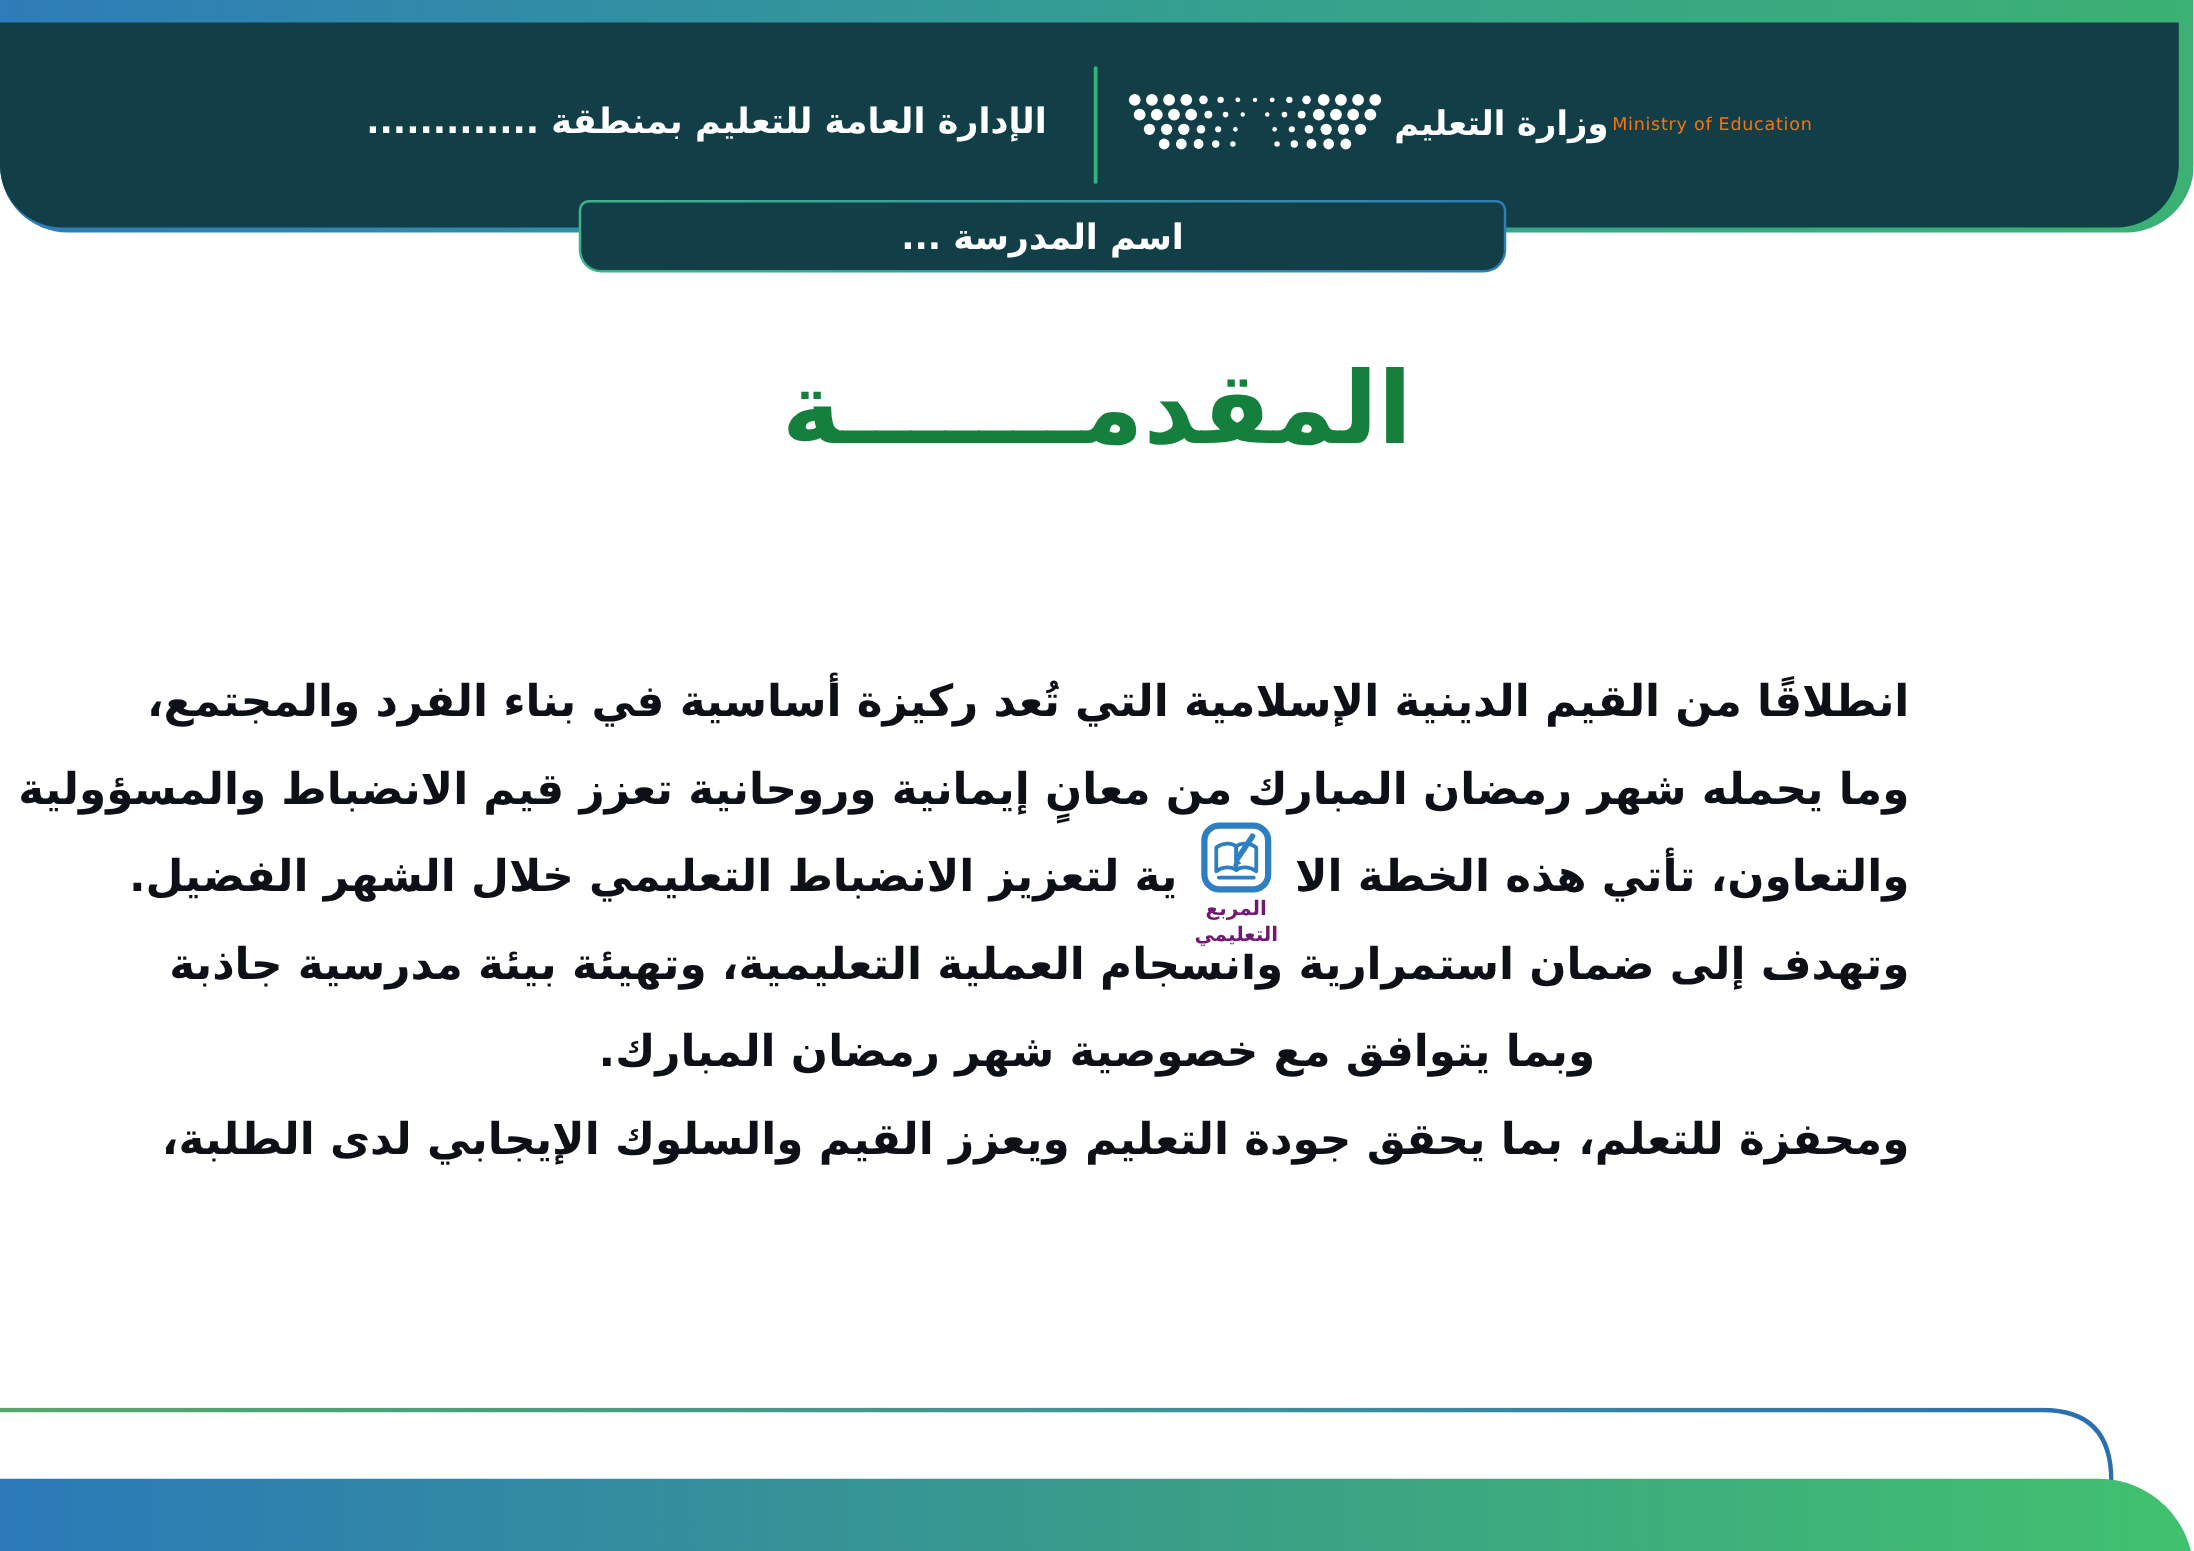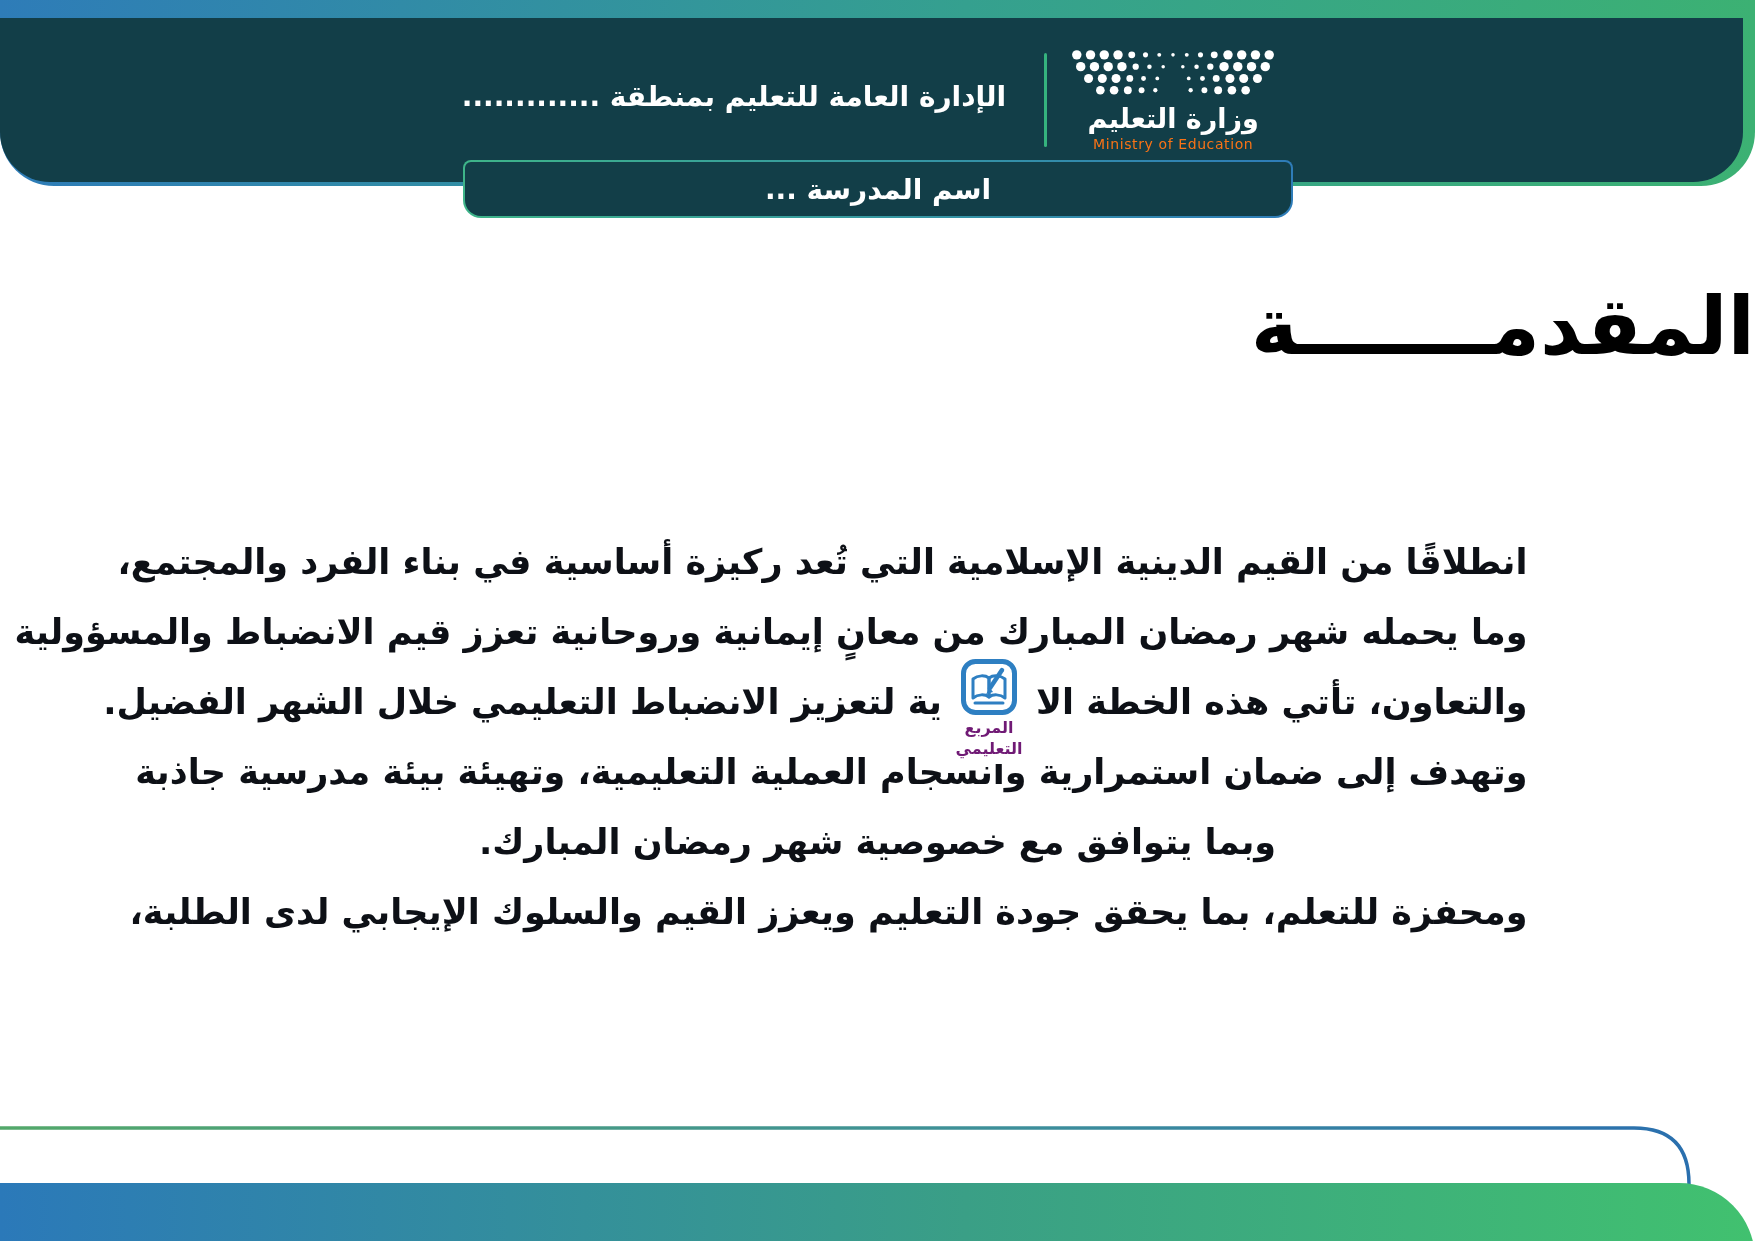--- a/index.html
+++ b/index.html
@@ -16,40 +16,40 @@
   .header-inner{
     height:164px;background:#123e48;border-radius:0 0 50px 50px;
     display:flex;align-items:center;justify-content:center;gap:38px;
   }
   .dept-label{
     color:#ffffff;font-size:28px;font-weight:bold;direction:rtl;
     letter-spacing:0.2px;margin-top:-8px;
   }
   .moe-logo{display:flex;align-items:center;gap:18px;}
   .logo-divider{width:3px;height:94px;background:#35b37e;border-radius:2px;}
-  .logo-stack{display:flex;flex-direction:column;align-items:center;gap:3px;}
+  .logo-stack{display:flex;flex-direction:row;align-items:center;gap:3px;}
   .ministry-ar{color:#ffffff;font-size:27px;font-weight:bold;line-height:1.05;}
   .ministry-en{color:#f97316;font-size:14px;letter-spacing:0.6px;}
 
   
   .school-box{
-    position:absolute;left:463px;top:160px;width:830px;height:58px;z-index:6;
+    position:absolute;left:463px;top:160px;width:742px;height:58px;z-index:6;
     background:linear-gradient(90deg,#3eb489 0%,#2e7cb8 100%);
     border-radius:8px 8px 18px 18px;padding:2px;box-sizing:border-box;
   }
   .school-box-inner{
     width:100%;height:100%;background:#123e48;border-radius:6px 6px 16px 16px;
     display:flex;align-items:center;justify-content:center;
   }
   .school-label{color:#ffffff;font-size:28px;font-weight:bold;direction:rtl;}
 
   
   .page-title{
-    position:absolute;top:280px;left:0;width:100%;text-align:right;
-    font-size:80px;font-weight:bold;color:#000000;direction:rtl;
+    position:absolute;top:280px;left:0;width:100%;text-align:center;
+    font-size:80px;font-weight:bold;color:#15803d;direction:rtl;
   }
 
   
   .intro{
     position:absolute;top:527px;left:50%;transform:translateX(-50%);
     width:1300px;direction:rtl;text-align:center;
     font-size:35px;font-weight:bold;color:#0d1016;
   }
   .pline{line-height:70px;height:70px;white-space:nowrap;}
 

